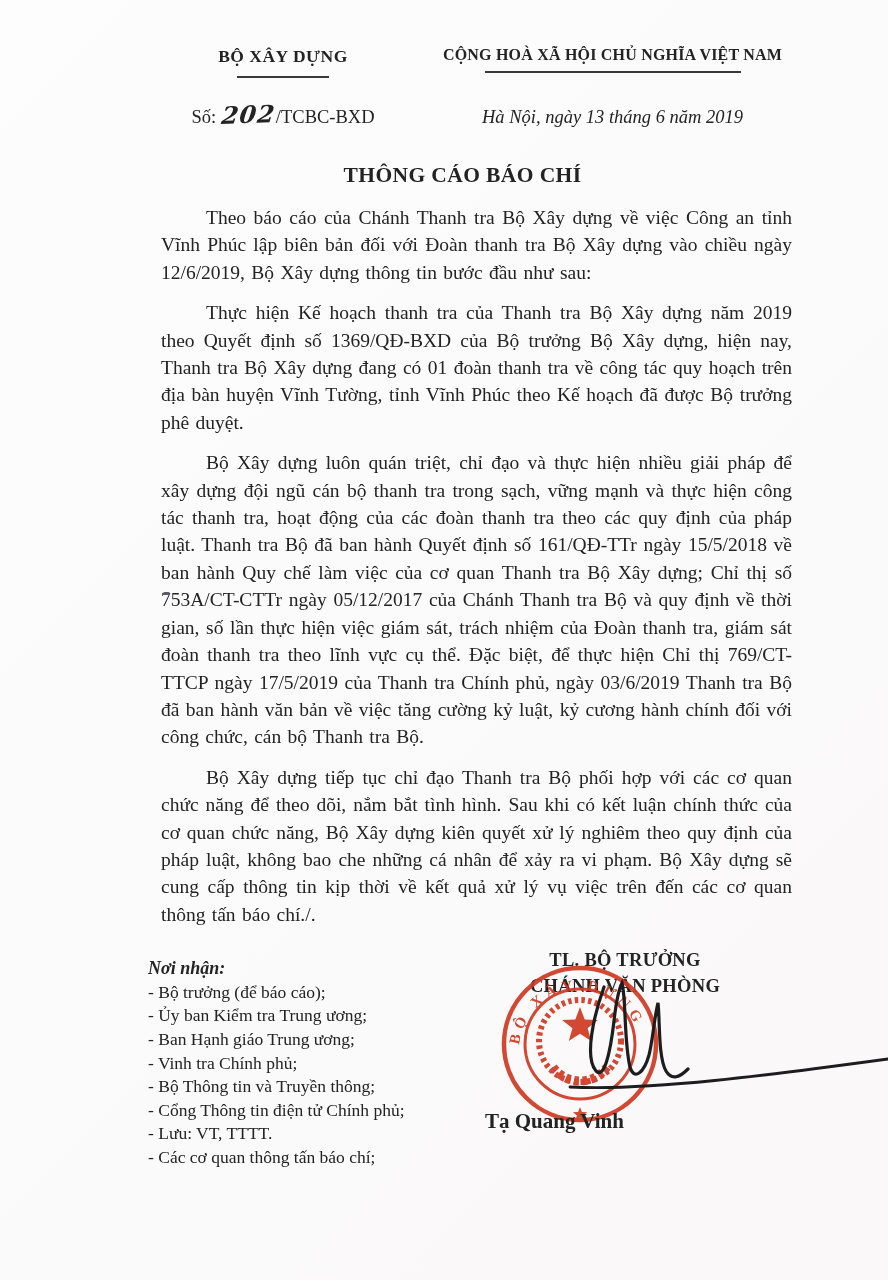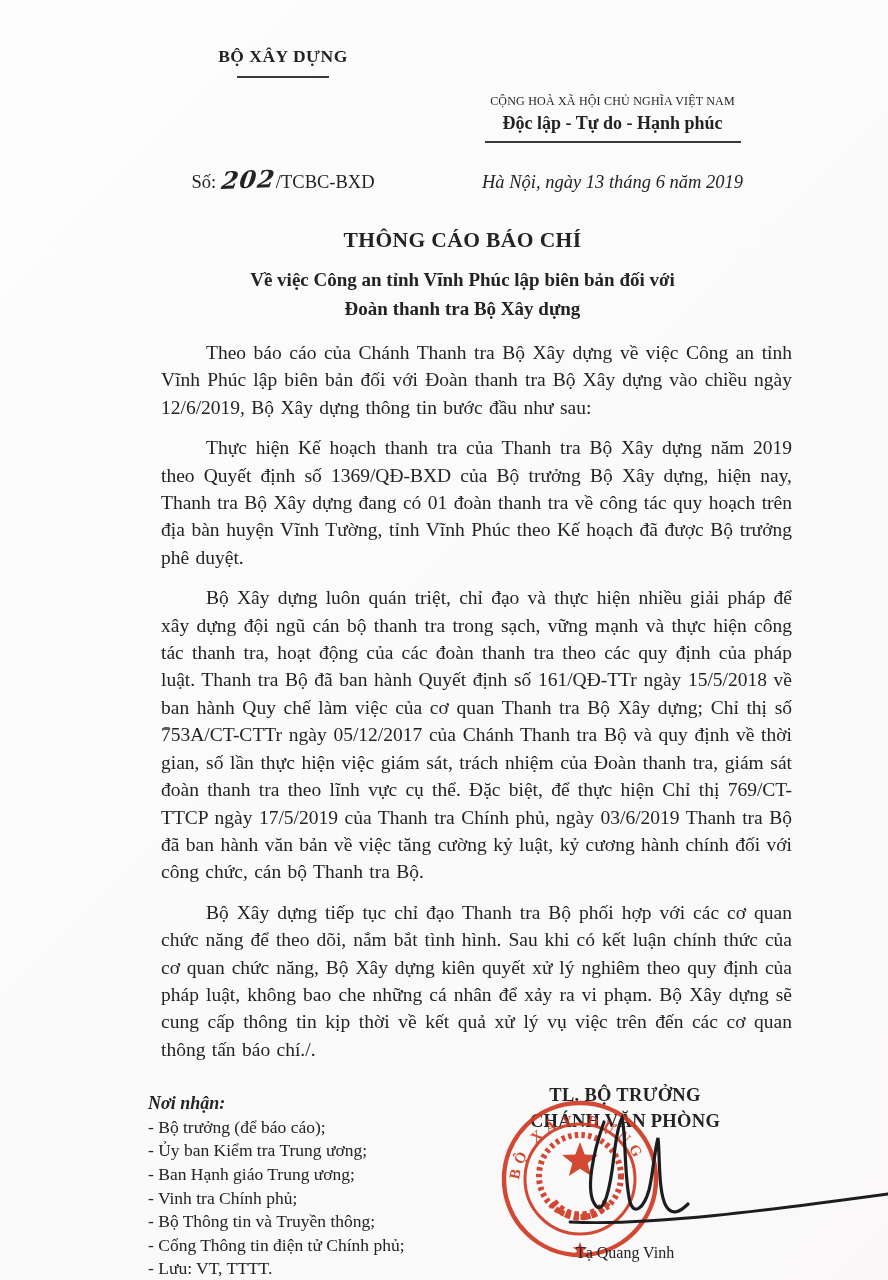--- a/index.html
+++ b/index.html
@@ -16,21 +16,21 @@
     background:linear-gradient(135deg,#fdfdfd 0%,#fbfafa 60%,#faf8f8 100%);
     padding:46px 96px 0 133px;
     box-sizing:border-box;
   }
   
   .hdr{display:flex;}
   .hdr-left{width:300px;text-align:center;flex:0 0 auto;}
   .hdr-right{flex:1;text-align:center;}
   .org-name{font-weight:bold;font-size:17.5px;letter-spacing:.5px;}
   .rule-s{width:92px;height:2px;background:#3a3a3a;margin:9px auto 0;}
-  .nat1{font-weight:normal;font-size:12px;letter-spacing:.2px;margin-top:48px;}
+  .nat1{font-weight:bold;font-size:16px;letter-spacing:.2px;}
   .nat2{font-weight:bold;font-size:18px;margin-top:4px;}
   .rule-l{width:256px;height:2px;background:#3a3a3a;margin:7px auto 0;}
   .hdr2{display:flex;margin-top:22px;align-items:baseline;}
   .doc-no{width:300px;text-align:center;font-size:18.5px;flex:0 0 auto;}
   .doc-no .hand{
     font-family:"DejaVu Serif",serif;font-style:italic;font-weight:bold;
     font-size:24px;display:inline-block;transform:skewX(-9deg) rotate(-2deg);
     letter-spacing:1px;margin:0 1px;
   }
   .place-date{flex:1;text-align:center;font-style:italic;font-size:18.5px;}
@@ -45,55 +45,50 @@
     text-align:justify;text-indent:45px;
     word-spacing:1.5px;
   }
   .stray-mark{position:absolute;left:2px;top:388px;width:7px;height:3px;background:#5c5c66;border-radius:2px;}
   
   .footer{position:relative;height:350px;}
   .recipients{position:absolute;left:15px;top:16px;font-size:17.5px;line-height:23.6px;}
   .recipients .label{font-weight:bold;font-style:italic;font-size:18px;}
   .sig-block{position:absolute;left:352px;top:6px;width:280px;text-align:center;z-index:1;}
   .sig-line1,.sig-line2{font-weight:bold;font-size:18.5px;line-height:26px;letter-spacing:.3px;}
-  .signer{position:absolute;left:352px;top:168px;width:280px;text-align:center;
-          font-weight:normal;font-size:16px;z-index:4;}
+  .signer{position:absolute;left:352px;top:168px;width:280px;text-align:left;
+          font-weight:bold;font-size:21px;z-index:4;}
   .seal{position:absolute;left:362px;top:18px;width:170px;height:170px;z-index:2;opacity:.92;}
   .sig-ink{position:absolute;left:397px;top:16px;width:362px;height:140px;z-index:3;}
 </style>
 </head>
 <body>
 
 <div class="page">
 
   <div class="hdr">
     <div class="hdr-left">
       <div class="org-name">BỘ XÂY DỰNG</div>
       <div class="rule-s"></div>
     </div>
     <div class="hdr-right">
       <div class="nat1">CỘNG HOÀ XÃ HỘI CHỦ NGHĨA VIỆT NAM</div>
-      <div class="nat2">Độc lập - Tự do - Hạnh phúc</div>
       <div class="rule-l"></div>
     </div>
   </div>
 
   <div class="hdr2">
     <div class="doc-no">
       <span>Số:</span>
       <span class="hand">202</span><span>/TCBC-BXD</span>
     </div>
     <div class="place-date">Hà Nội,  ngày 13 tháng 6 năm 2019</div>
   </div>
 
   <div class="title">THÔNG CÁO BÁO CHÍ</div>
-  <div class="subtitle">
-    <div>Về việc Công an tỉnh Vĩnh Phúc lập biên bản đối với</div>
-    <div>Đoàn thanh tra Bộ Xây dựng</div>
-  </div>
 
   <div class="bodytext" style="position:relative;margin-left:28px;">
     <span class="stray-mark"></span>
     <p>Theo báo cáo của Chánh Thanh tra Bộ Xây dựng về việc Công an tỉnh Vĩnh Phúc lập biên bản đối với Đoàn thanh tra Bộ Xây dựng vào chiều ngày 12/6/2019, Bộ Xây dựng thông tin bước đầu như sau:</p>
     <p>Thực hiện Kế hoạch thanh tra của Thanh tra Bộ Xây dựng năm 2019 theo Quyết định số 1369/QĐ-BXD của Bộ trưởng Bộ Xây dựng, hiện nay, Thanh tra Bộ Xây dựng đang có 01 đoàn thanh tra về công tác quy hoạch trên địa bàn huyện Vĩnh Tường, tỉnh Vĩnh Phúc theo Kế hoạch đã được Bộ trưởng phê duyệt.</p>
     <p>Bộ Xây dựng luôn quán triệt, chỉ đạo và thực hiện nhiều giải pháp để xây dựng đội ngũ cán bộ thanh tra trong sạch, vững mạnh và thực hiện công tác thanh tra, hoạt động của các đoàn thanh tra theo các quy định của pháp luật. Thanh tra Bộ đã ban hành Quyết định số 161/QĐ-TTr ngày 15/5/2018 về ban hành Quy chế làm việc của cơ quan Thanh tra Bộ Xây dựng; Chỉ thị số 753A/CT-CTTr ngày 05/12/2017 của Chánh Thanh tra Bộ và quy định về thời gian, số lần thực hiện việc giám sát, trách nhiệm của Đoàn thanh tra, giám sát đoàn thanh tra theo lĩnh vực cụ thể. Đặc biệt, để thực hiện Chỉ thị 769/CT-TTCP ngày 17/5/2019 của Thanh tra Chính phủ, ngày 03/6/2019 Thanh tra Bộ đã ban hành văn bản về việc tăng cường kỷ luật, kỷ cương hành chính đối với công chức, cán bộ Thanh tra Bộ.</p>
     <p>Bộ Xây dựng tiếp tục chỉ đạo Thanh tra Bộ phối hợp với các cơ quan chức năng để theo dõi, nắm bắt tình hình. Sau khi có kết luận chính thức của cơ quan chức năng, Bộ Xây dựng kiên quyết xử lý nghiêm theo quy định của pháp luật, không bao che những cá nhân để xảy ra vi phạm. Bộ Xây dựng sẽ cung cấp thông tin kịp thời về kết quả xử lý vụ việc trên đến các cơ quan thông tấn báo chí./.</p>
   </div>
 
   <div class="footer">

